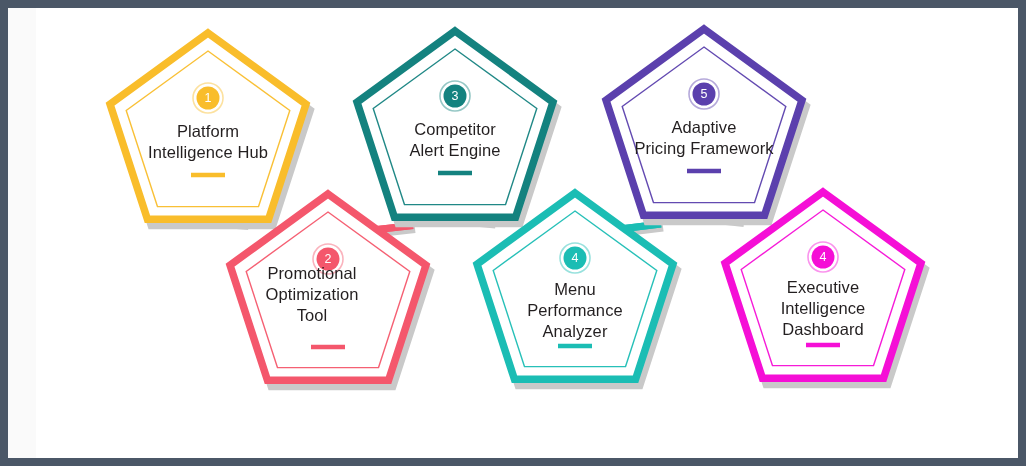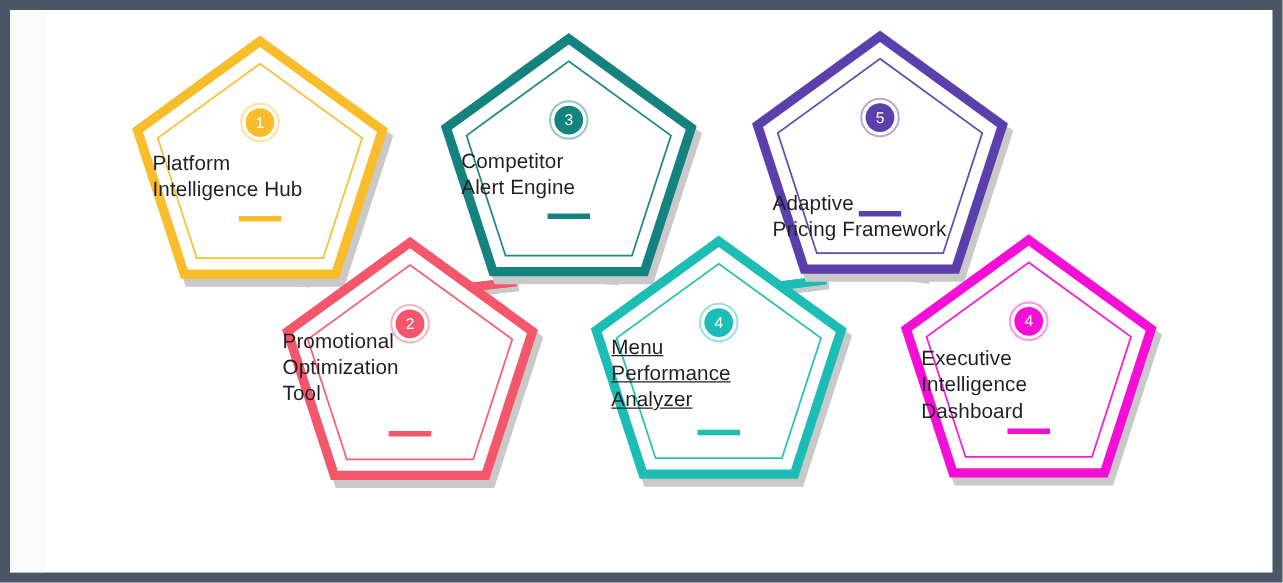--- a/index.html
+++ b/index.html
@@ -20,21 +20,21 @@
     position:absolute;left:0;top:0;width:28px;height:450px;
     background:#fafafa;
   }
   #stage{
     position:absolute;left:0;top:0;width:1010px;height:450px;
   }
   svg.diagram{position:absolute;left:0;top:0;width:1010px;height:450px;}
 
   .node-label{
     position:absolute;
-    text-align:left;
+    text-align:center;
     color:#231f20;
     font-size:16.5px;
     line-height:21px;
     letter-spacing:.1px;
     white-space:pre-line;
     pointer-events:none;
   }
   .badge-num{
     position:absolute;
     text-align:center;
@@ -128,25 +128,25 @@
         <div class="node-label" style="left: 114px; top: 113px; width: 172px;">Platform
 Intelligence Hub</div>
         <div class="badge-num" style="left: 290px; top: 245px; width: 60px; color: rgb(255, 255, 255);">2</div>
         <div class="node-label" style="left: 218px; top: 254.5px; width: 172px;">Promotional
 Optimization
 Tool</div>
         <div class="badge-num" style="left: 417px; top: 82px; width: 60px; color: rgb(255, 255, 255);">3</div>
         <div class="node-label" style="left: 361px; top: 111px; width: 172px;">Competitor
 Alert Engine</div>
         <div class="badge-num" style="left: 537px; top: 244px; width: 60px; color: rgb(255, 255, 255);">4</div>
-        <div class="node-label" style="left: 481px; top: 260px; width: 172px; text-decoration: underline;">Menu
+        <div class="node-label" style="left: 481px; top: 271px; width: 172px;">Menu
 Performance
 Analyzer</div>
         <div class="badge-num" style="left: 666px; top: 80px; width: 60px; color: rgb(255, 255, 255);">5</div>
-        <div class="node-label" style="left: 610px; top: 109px; width: 172px; margin-top: 36px;">Adaptive
+        <div class="node-label" style="left: 610px; top: 109px; width: 172px;">Adaptive
 Pricing Framework</div>
         <div class="badge-num" style="left: 785px; top: 243px; width: 60px; color: rgb(255, 255, 255);">4</div>
         <div class="node-label" style="left: 729px; top: 269px; width: 172px;">Executive
 Intelligence
 Dashboard</div>
       </div>
   </div>
 </div>
 
 </body></html>

